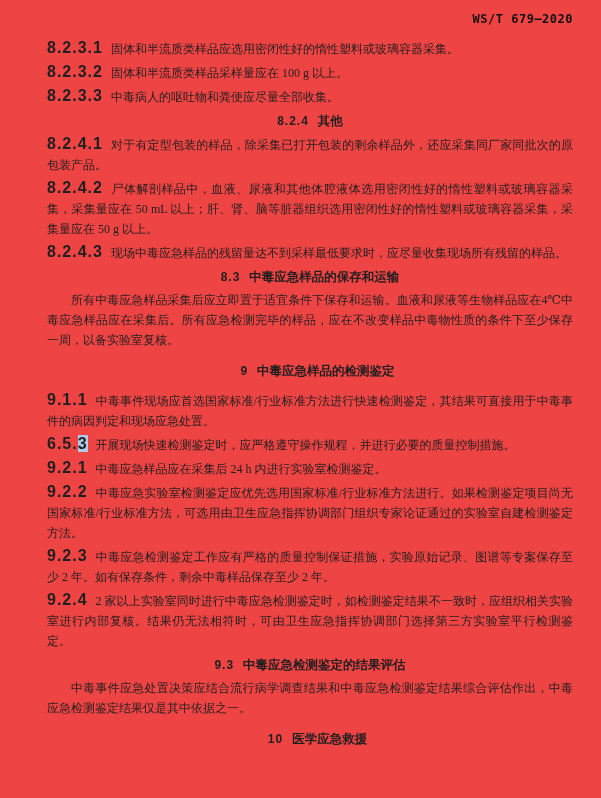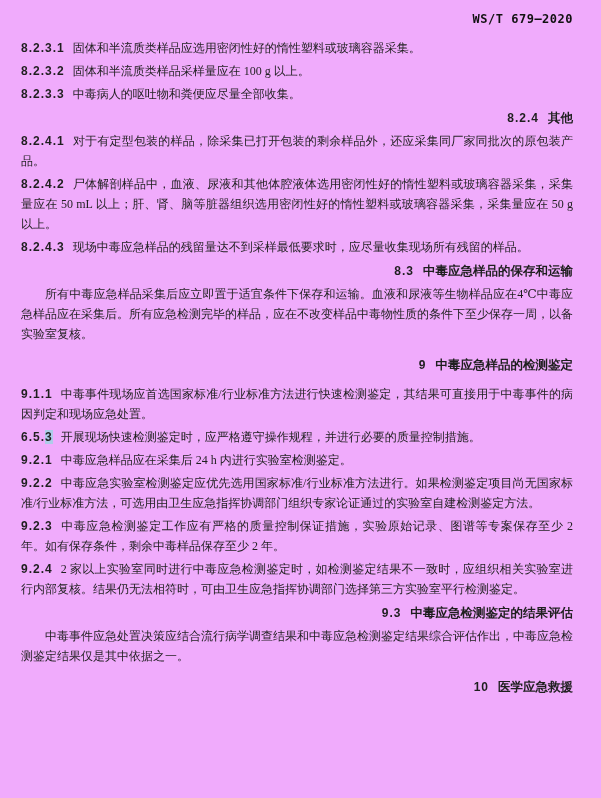--- a/index.html
+++ b/index.html
@@ -12,22 +12,22 @@
     height: 798px;
     overflow: hidden;
     color: #1f1f1f;
     font-family: "Liberation Serif", "DejaVu Serif", serif;
     font-size: 12px;
   }
   .page {
     box-sizing: border-box;
     width: 601px;
     height: 798px;
-    padding: 12px 28px 0 21px;
-    background: #f0abfc;
+    padding: 12px 28px 0 47px;
+    background: #ef4444;
   }
   .doc-header {
     text-align: right;
     font-family: "DejaVu Sans Mono", "Liberation Mono", monospace;
     font-weight: bold;
     font-size: 12px;
     letter-spacing: 0.5px;
     color: #111111;
     margin: 0 0 12px 0;
     line-height: 14px;
@@ -36,31 +36,31 @@
     margin: 0 0 3px 0;
     line-height: 20px;
     text-align: justify;
   }
   .para {
     text-indent: 2em;
   }
   .num {
     font-family: "Liberation Sans", "DejaVu Sans", sans-serif;
     font-weight: bold;
-    font-size: 12px;
+    font-size: 16px;
     letter-spacing: 1px;
     margin-right: 8px;
     white-space: nowrap;
   }
   .h1, .h2 {
     font-family: "Liberation Sans", "DejaVu Sans", sans-serif;
     font-weight: bold;
     font-size: 12.5px;
     line-height: 20px;
-    text-align: right;
+    text-align: center;
   }
   .h2 { margin: 4px 0 3px 0; }
   .h1 { margin: 11px 0 9px 15px; }
   .h1 .num, .h2 .num {
     font-size: 12px;
     margin-right: 9px;
   }
   .hl {
     background: #aecbe9;
   }

